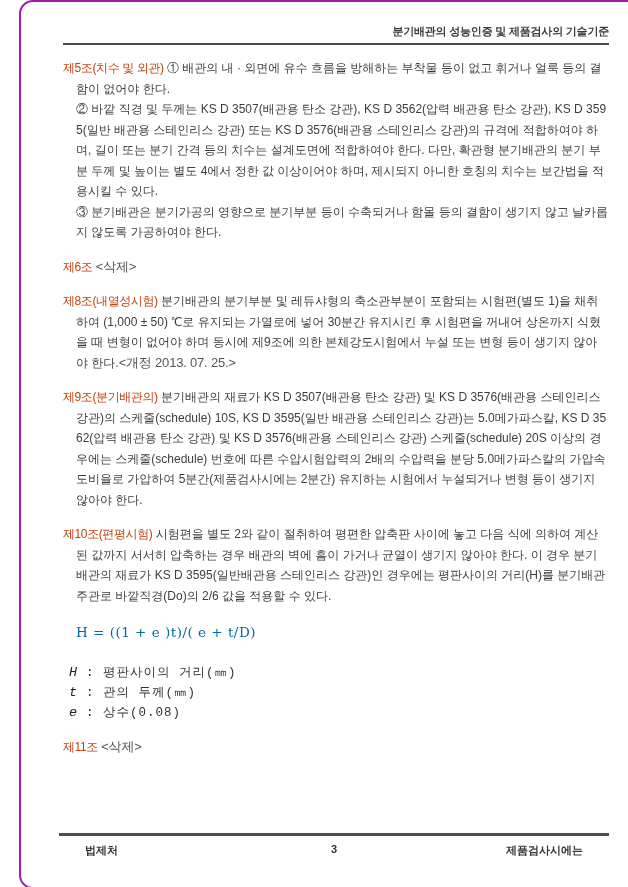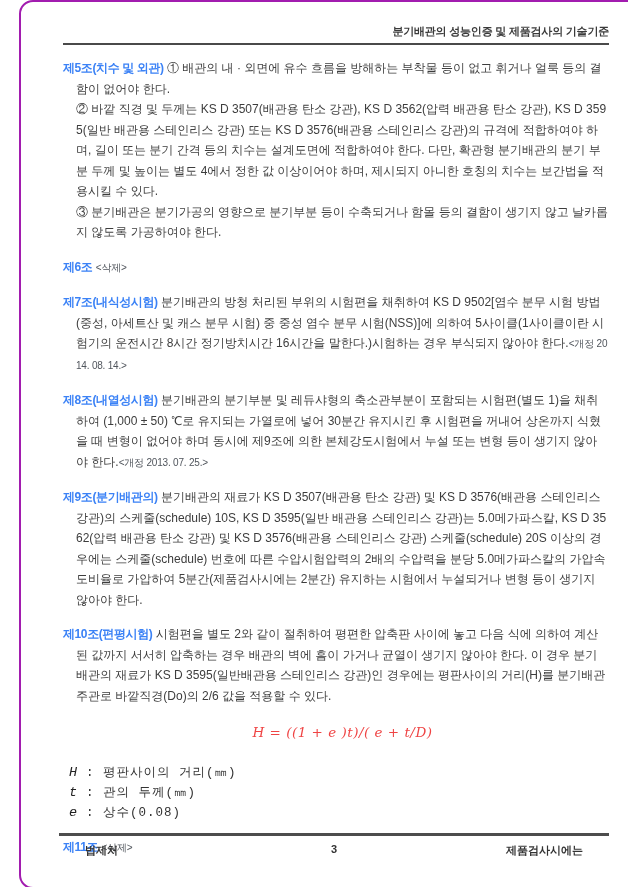--- a/index.html
+++ b/index.html
@@ -31,33 +31,31 @@
   .content {
     margin:13px 38px 0 42px;
     font-size:12px;
     line-height:20.5px;
     word-break:break-all;
     text-align:left;
   }
   .article { margin:0 0 14px 0; padding-left:13px; }
   .para { margin:0; }
   .para.first { text-indent:-13px; }
-  .art-head { font-weight:700; color:#3b82f6; letter-spacing:-0.4px; }
-  .annot { font-size:10px; color:#50555c; letter-spacing:-0.2px; }
+  .art-head { font-weight:400; color:#c2410c; letter-spacing:-0.4px; }
+  .annot { font-size:13px; color:#50555c; letter-spacing:-0.2px; }
 
   
   .formula {
     margin:16px 0 20px 0;
     padding-left:13px;
     font-family:"DejaVu Serif", serif;
-    font-style:italic;
     font-size:13.5px;
-    color:#ef4444;
+    color:#0369a1;
     letter-spacing:0.5px;
-    text-align:center;
   }
 
   
   .defs {
     padding-left:6px;
     font-family:Liberation Mono, monospace;
     font-size:12.5px;
     color:#333333;
     margin:0 0 14px 0;
   }
@@ -103,23 +101,20 @@
     <div class="article">
       <p class="para first"><span class="art-head">제5조(치수 및 외관)</span> <span>① 배관의 내 · 외면에 유수 흐름을 방해하는 부착물 등이 없고 휘거나 얼룩 등의 결함이 없어야 한다.</span></p>
       <p class="para"><span>② 바깥 직경 및 두께는 KS D 3507(배관용 탄소 강관), KS D 3562(압력 배관용 탄소 강관), KS D 3595(일반 배관용 스테인리스 강관) 또는 KS D 3576(배관용 스테인리스 강관)의 규격에 적합하여야 하며, 길이 또는 분기 간격 등의 치수는 설계도면에 적합하여야 한다. 다만, 확관형 분기배관의 분기 부분 두께 및 높이는 별도 4에서 정한 값 이상이어야 하며, 제시되지 아니한 호칭의 치수는 보간법을 적용시킬 수 있다.</span></p>
       <p class="para"><span>③ 분기배관은 분기가공의 영향으로 분기부분 등이 수축되거나 함몰 등의 결함이 생기지 않고 날카롭지 않도록 가공하여야 한다.</span></p>
     </div>
 
     <div class="article">
       <p class="para first"><span class="art-head">제6조</span> <span class="annot">&lt;삭제&gt;</span></p>
     </div>
 
-    <div class="article">
-      <p class="para first"><span class="art-head">제7조(내식성시험)</span> <span>분기배관의 방청 처리된 부위의 시험편을 채취하여 KS D 9502[염수 분무 시험 방법(중성, 아세트산 및 캐스 분무 시험) 중 중성 염수 분무 시험(NSS)]에 의하여 5사이클(1사이클이란 시험기의 운전시간 8시간 정기방치시간 16시간을 말한다.)시험하는 경우 부식되지 않아야 한다.</span><span class="annot">&lt;개정 2014. 08. 14.&gt;</span></p>
-    </div>
 
     <div class="article">
       <p class="para first"><span class="art-head">제8조(내열성시험)</span> <span>분기배관의 분기부분 및 레듀샤형의 축소관부분이 포함되는 시험편(별도 1)을 채취하여 (1,000 ± 50) ℃로 유지되는 가열로에 넣어 30분간 유지시킨 후 시험편을 꺼내어 상온까지 식혔을 때 변형이 없어야 하며 동시에 제9조에 의한 본체강도시험에서 누설 또는 변형 등이 생기지 않아야 한다.</span><span class="annot">&lt;개정 2013. 07. 25.&gt;</span></p>
     </div>
 
     <div class="article">
       <p class="para first"><span class="art-head">제9조(분기배관의)</span> <span>분기배관의 재료가 KS D 3507(배관용 탄소 강관) 및 KS D 3576(배관용 스테인리스 강관)의 스케줄(schedule) 10S, KS D 3595(일반 배관용 스테인리스 강관)는 5.0메가파스칼, KS D 3562(압력 배관용 탄소 강관) 및 KS D 3576(배관용 스테인리스 강관) 스케줄(schedule) 20S 이상의 경우에는 스케줄(schedule) 번호에 따른 수압시험압력의 2배의 수압력을 분당 5.0메가파스칼의 가압속도비율로 가압하여 5분간(제품검사시에는 2분간) 유지하는 시험에서 누설되거나 변형 등이 생기지 않아야 한다.</span></p>
     </div>
 
     <div class="article">

